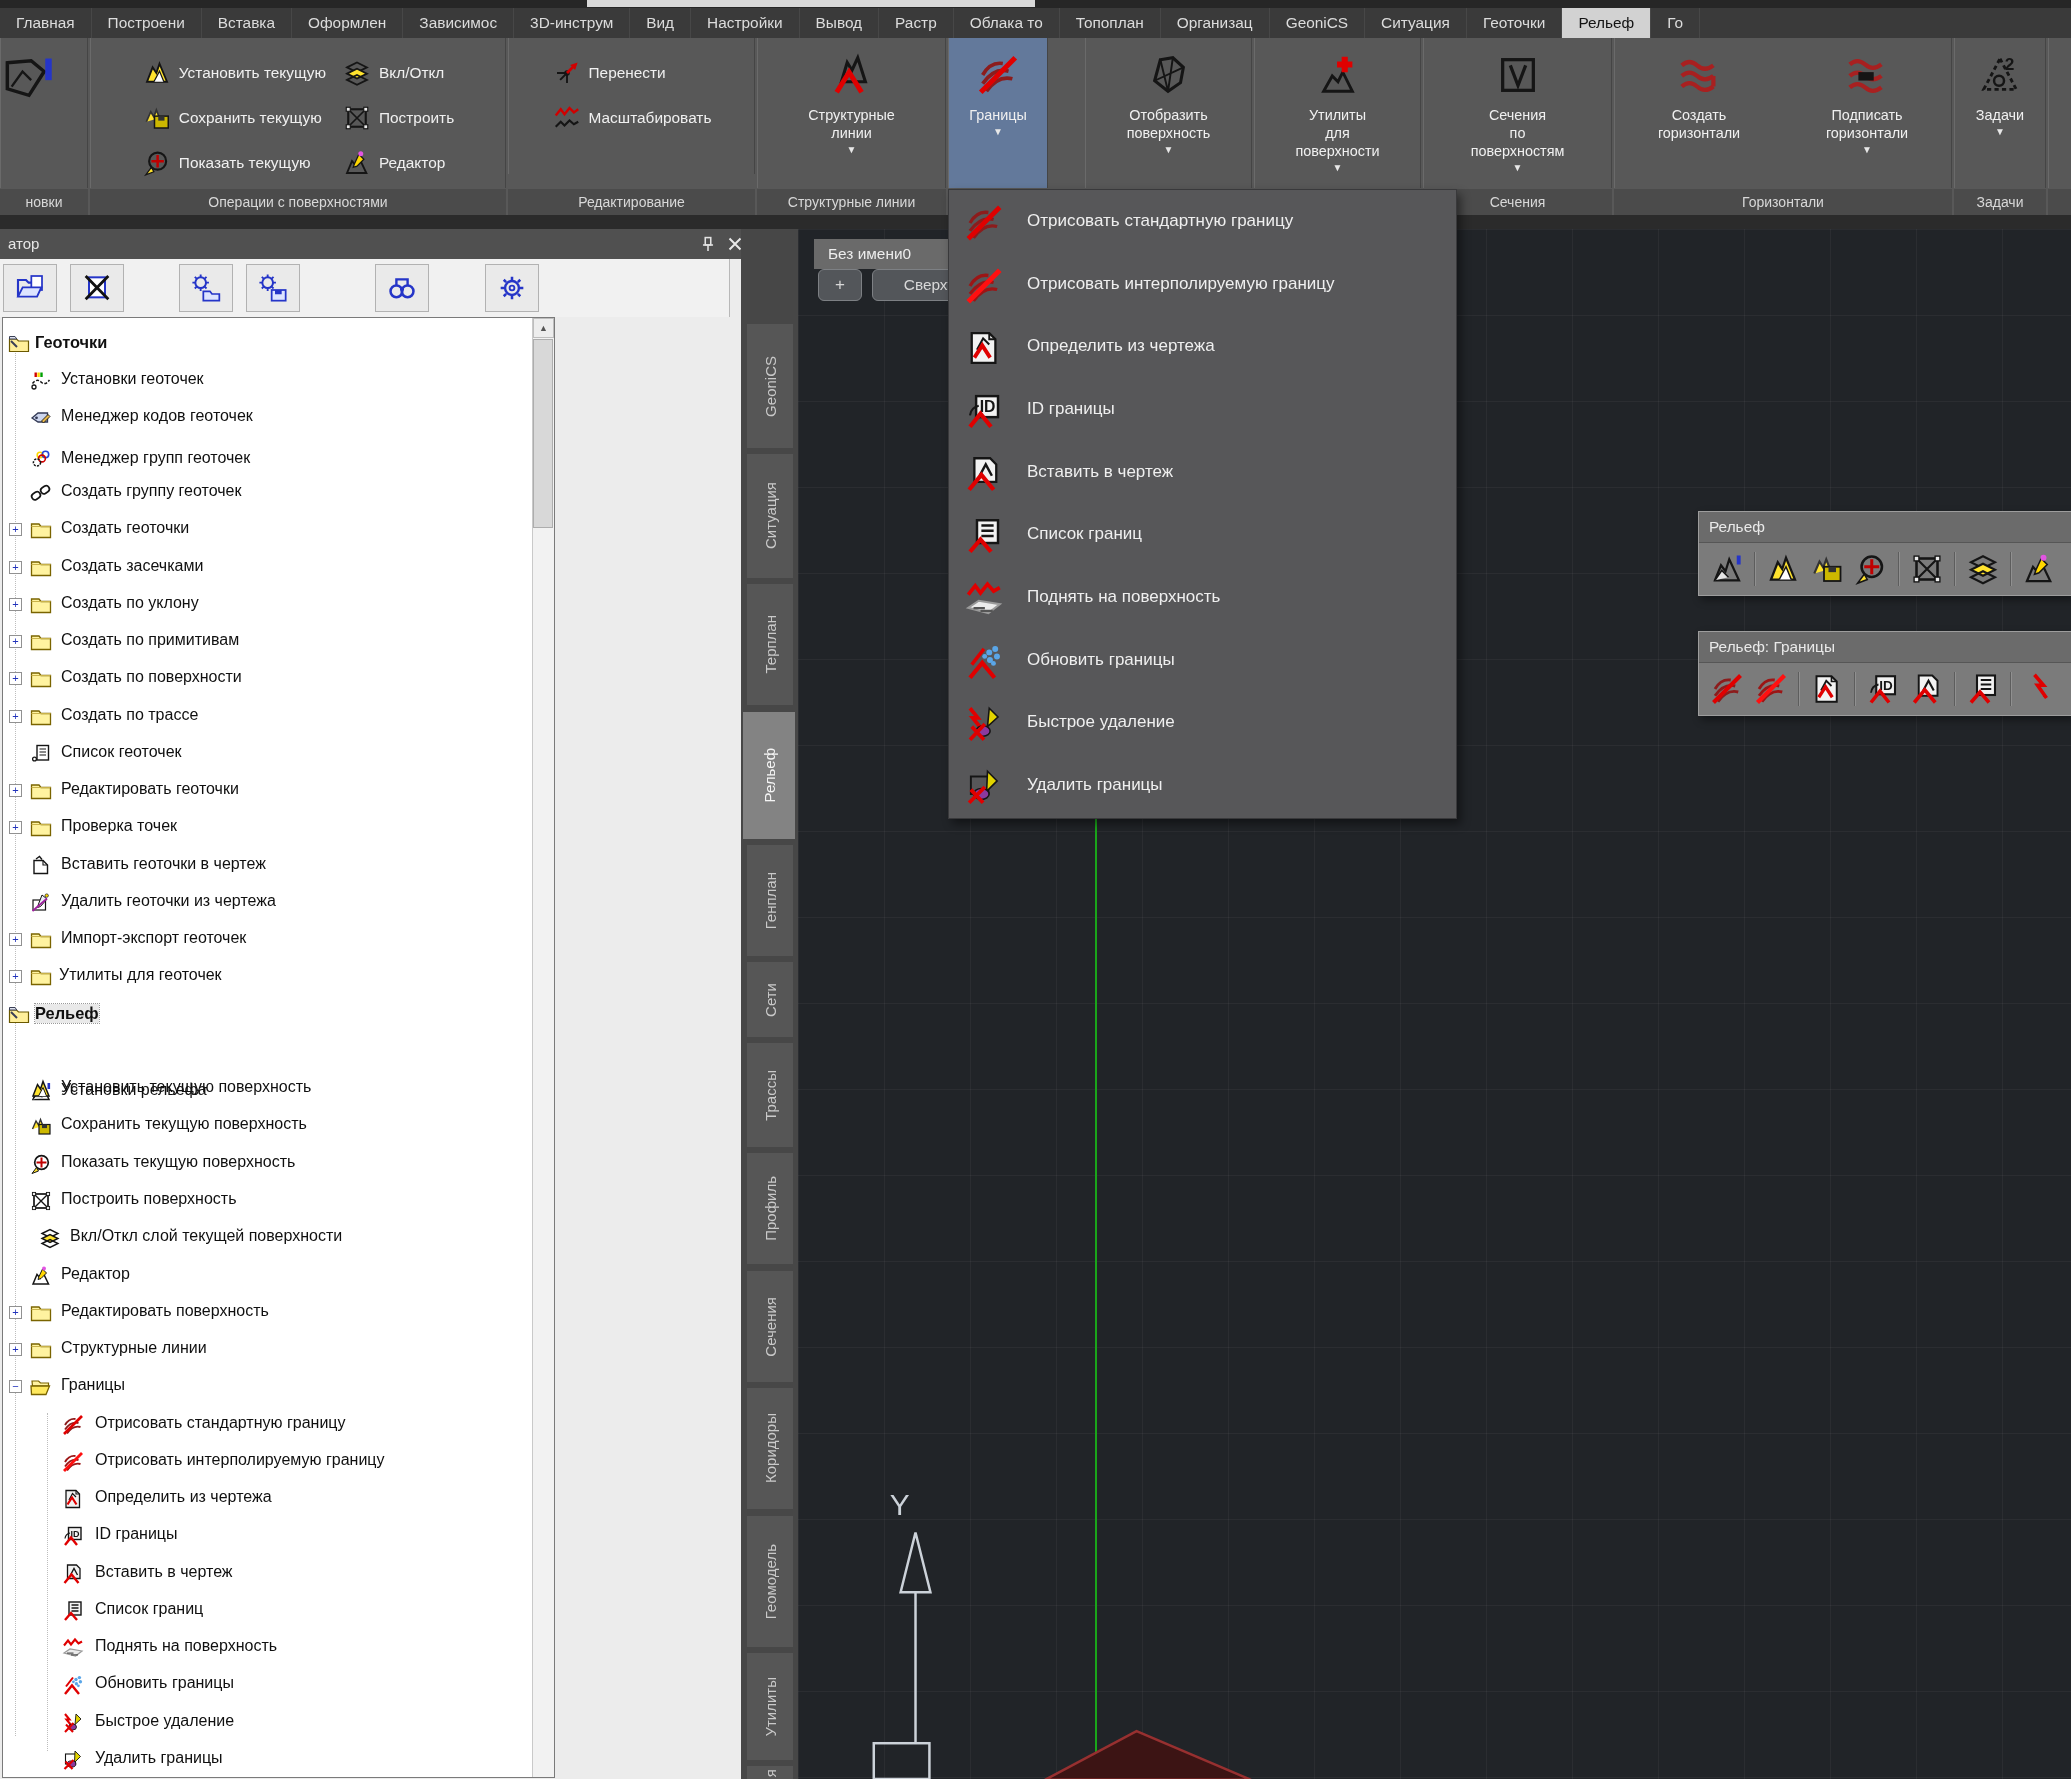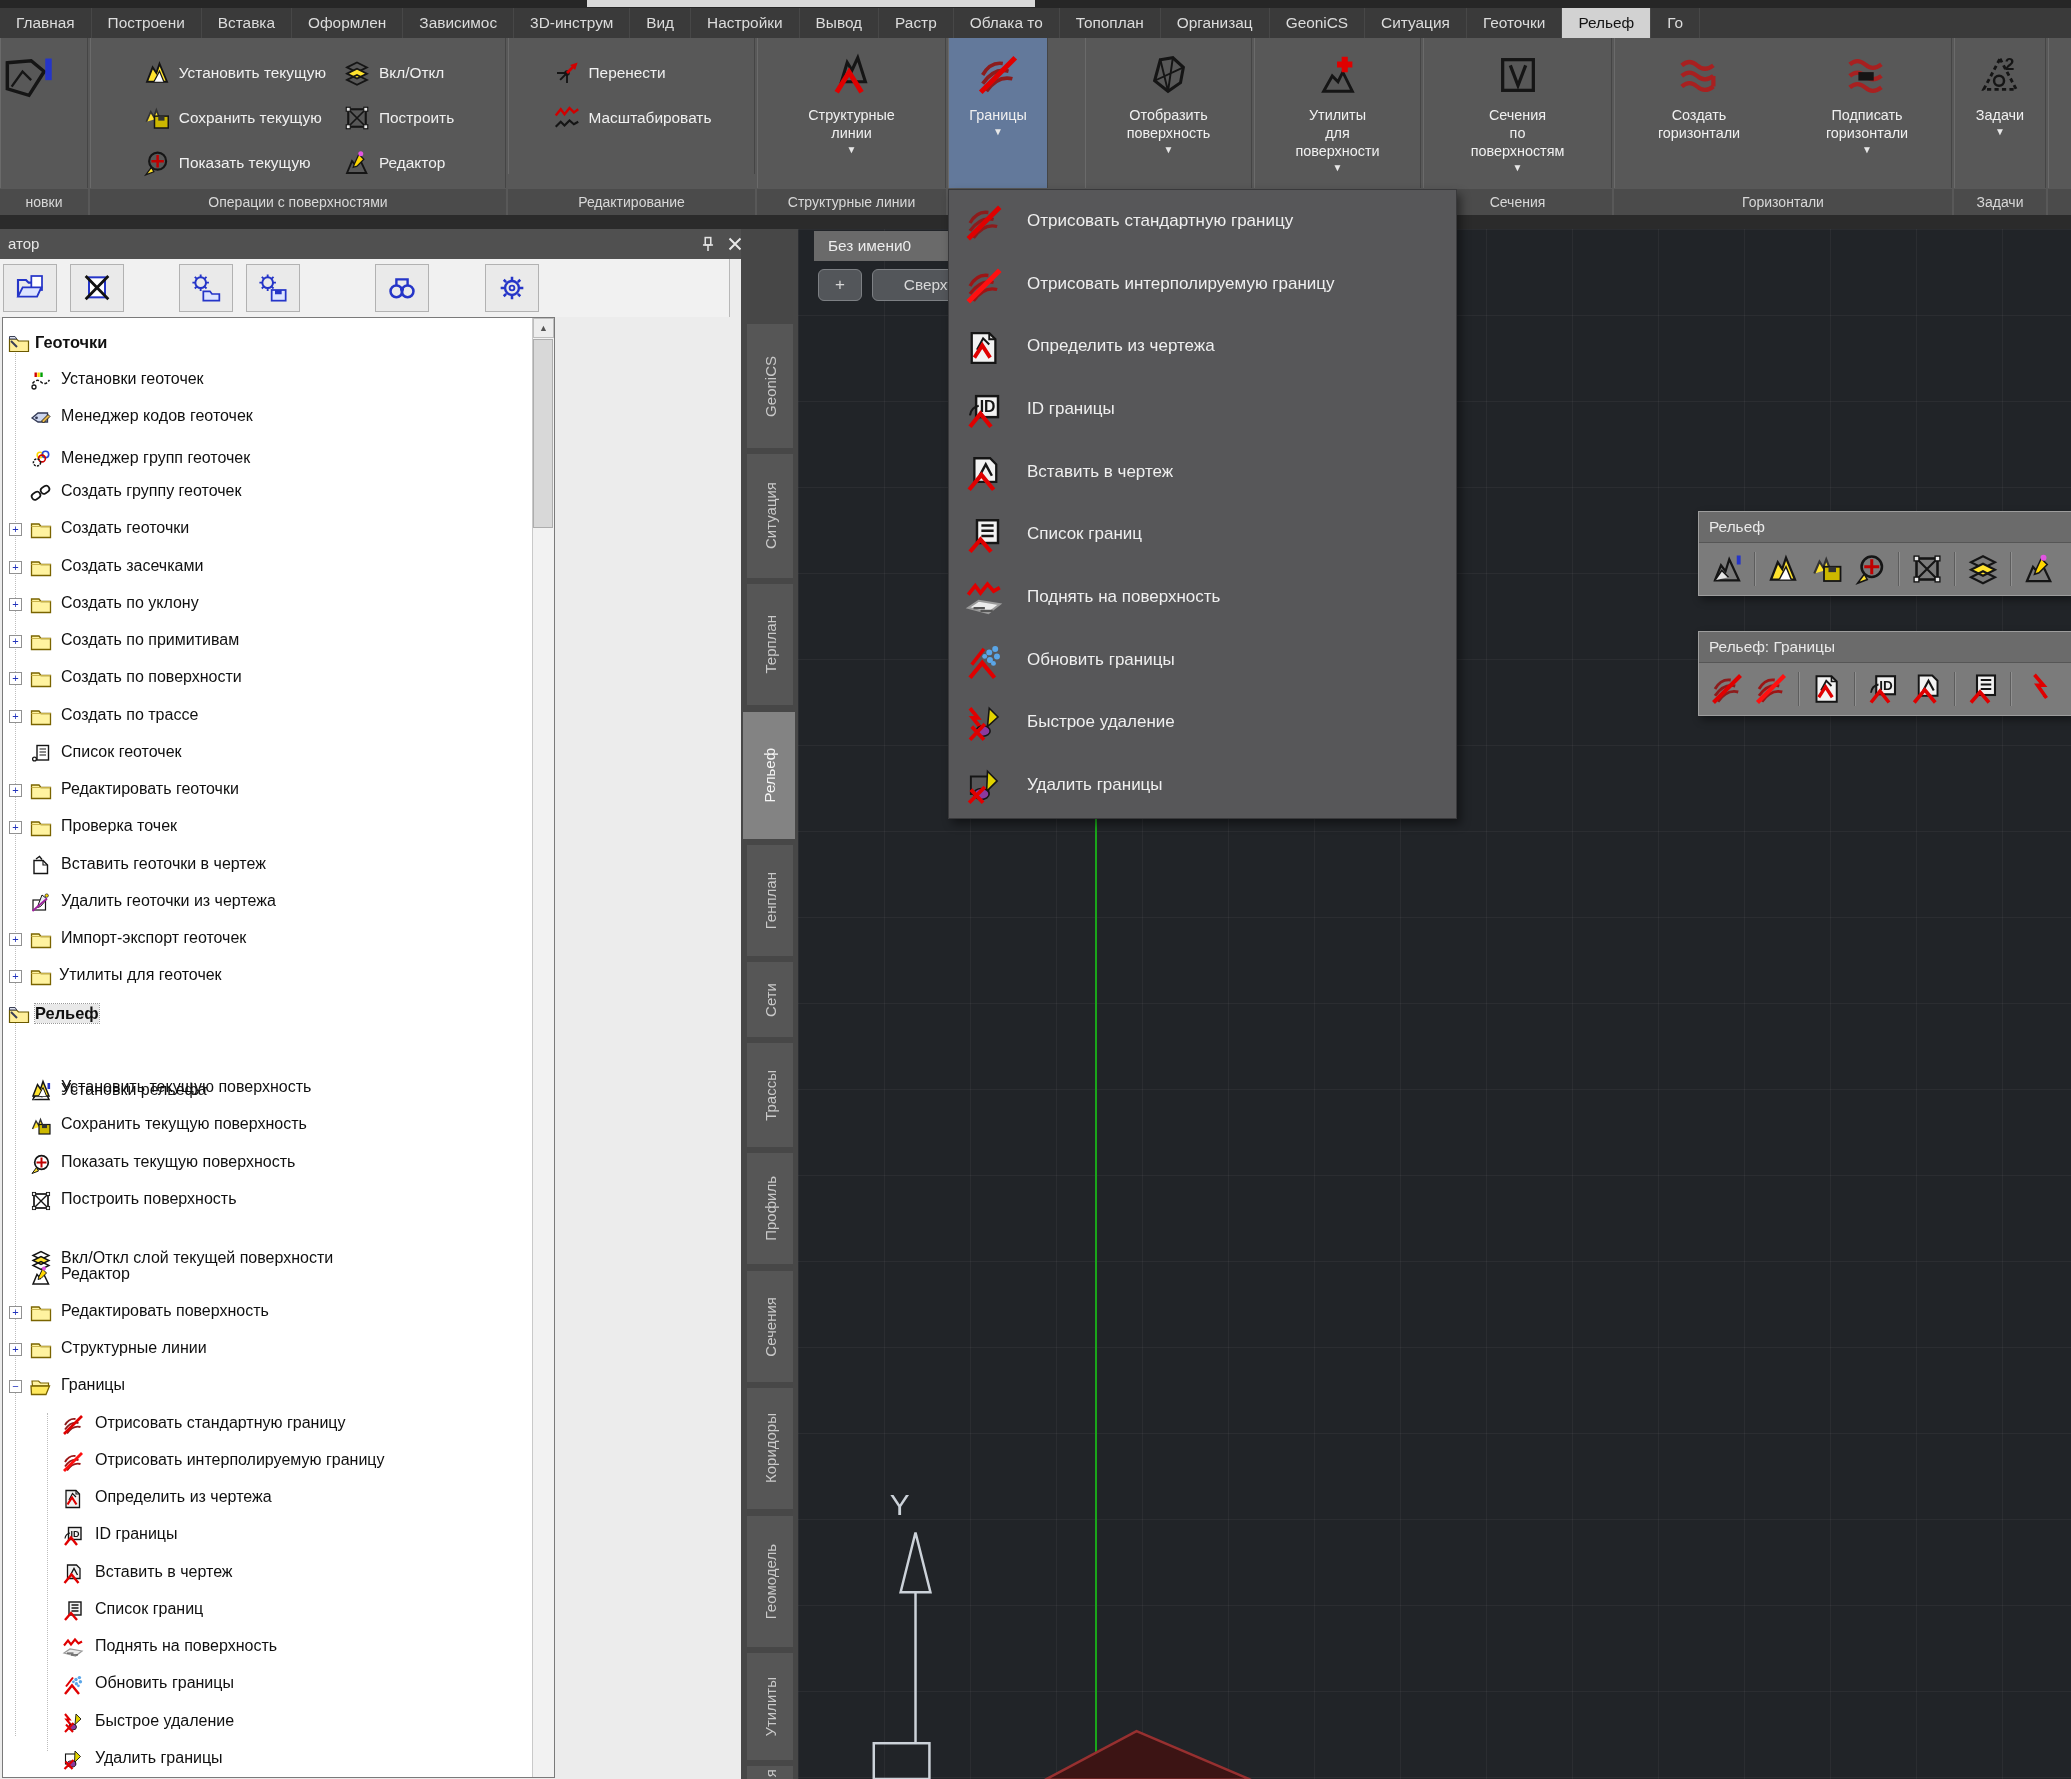--- a/index.html
+++ b/index.html
@@ -55,21 +55,21 @@
   
   #vtabs{position:absolute;left:741px;top:229px;width:57px;height:1550px;background:#474747;}
   .vtab{position:absolute;left:6px;width:46px;background:#565656;display:flex;align-items:center;justify-content:center;}
   .vtab span{writing-mode:vertical-rl;transform:rotate(180deg);font-size:15px;color:#c9c9c9;white-space:nowrap;}
   .vtab.active{left:2px;width:52px;background:#838383;}
   .vtab.active span{color:#f5f5f5;}
   
   #canvas{position:absolute;left:798px;top:229px;width:1274px;height:1550px;background:#212428;
     background-image:linear-gradient(rgba(255,255,255,0.045) 1px,transparent 1px),linear-gradient(90deg,rgba(255,255,255,0.045) 1px,transparent 1px);
     background-size:86px 86px;overflow:hidden;}
-  #filetab{position:absolute;left:16px;top:2px;width:195px;height:30px;background:#6a6a6a;color:#ededed;font-size:15.4px;line-height:30px;padding-left:14px;box-sizing:border-box;white-space:nowrap;overflow:hidden;}
+  #filetab{position:absolute;left:16px;top:10px;width:195px;height:30px;background:#6a6a6a;color:#ededed;font-size:15.4px;line-height:30px;padding-left:14px;box-sizing:border-box;white-space:nowrap;overflow:hidden;}
   #newtabbtn{position:absolute;left:20px;top:40px;width:44px;height:32px;background:#53565a;border:1px solid #7d8084;border-radius:6px;color:#d8d8d8;font-size:17px;text-align:center;line-height:30px;box-sizing:border-box;}
   #viewbtn{position:absolute;left:74px;top:40px;width:115px;height:32px;background:#53565a;border:1px solid #7d8084;border-radius:6px;color:#d8d8d8;font-size:15.4px;text-align:center;line-height:30px;box-sizing:border-box;white-space:nowrap;overflow:hidden;}
   #greenline{position:absolute;left:297px;top:590px;width:2px;height:960px;background:#1aa51a;}
   #ucs{position:absolute;left:40px;top:1234px;width:159px;height:316px;}
   #redshape{position:absolute;left:229px;top:1488px;width:239px;height:63px;}
   
   #dropdown{position:absolute;left:948px;top:189px;width:509px;height:630px;background:#575759;border:1px solid #39393b;box-shadow:4px 5px 9px rgba(0,0,0,0.45);box-sizing:border-box;z-index:60;}
   .ditem{position:absolute;left:0;width:507px;height:63px;}
   .ditem .ico{position:absolute;left:14px;top:10px;width:42px;height:42px;}
   .ditem .lbl{position:absolute;left:78px;top:19px;font-size:17px;color:#efefef;white-space:nowrap;}
@@ -597,21 +597,21 @@
         <span class="ticon" style="left:26px;"><svg viewBox="0 0 24 24" width="100%" height="100%">
             <rect x="5" y="5" width="14" height="14" fill="none" stroke="#151515" stroke-width="1.7"></rect>
             <path d="M5 5 L19 19 M19 5 L5 19" stroke="#151515" stroke-width="1.4"></path>
             <rect x="3.4" y="3.4" width="3.2" height="3.2" fill="#ececec" stroke="#151515" stroke-width="0.9"></rect>
             <rect x="17.4" y="3.4" width="3.2" height="3.2" fill="#ececec" stroke="#151515" stroke-width="0.9"></rect>
             <rect x="3.4" y="17.4" width="3.2" height="3.2" fill="#ececec" stroke="#151515" stroke-width="0.9"></rect>
             <rect x="17.4" y="17.4" width="3.2" height="3.2" fill="#ececec" stroke="#151515" stroke-width="0.9"></rect>
           </svg></span>
         <span class="tlbl" style="left:58px;">Построить поверхность</span>
       </div>
-      <div class="trow" style="top: 924px;">
+      <div class="trow" style="top: 902px; margin-left: 9px;">
         <span class="ticon" style="left:26px;"><svg viewBox="0 0 24 24" width="100%" height="100%">
             <path d="M4 7.5 L12 3.5 L20 7.5 L12 11.5 Z" fill="none" stroke="#151515" stroke-width="1.4"></path>
             <path d="M4 12.5 L12 8.5 L20 12.5 L12 16.5 Z" fill="#ffe32e" stroke="#151515" stroke-width="1.4"></path>
             <path d="M4 17.5 L12 13.5 L20 17.5 L12 21.5 Z" fill="none" stroke="#151515" stroke-width="1.4"></path>
           </svg></span>
         <span class="tlbl" style="left:58px;">Вкл/Откл слой текущей поверхности</span>
       </div>
       <div class="trow" style="top: 940px;">
         <span class="ticon" style="left:26px;"><svg viewBox="0 0 24 24" width="100%" height="100%">
             <path d="M4 20 L8 10.5 L11 14 L13.5 7.5 L19.5 20 Z" fill="none" stroke="#151515" stroke-width="1.5"></path>

